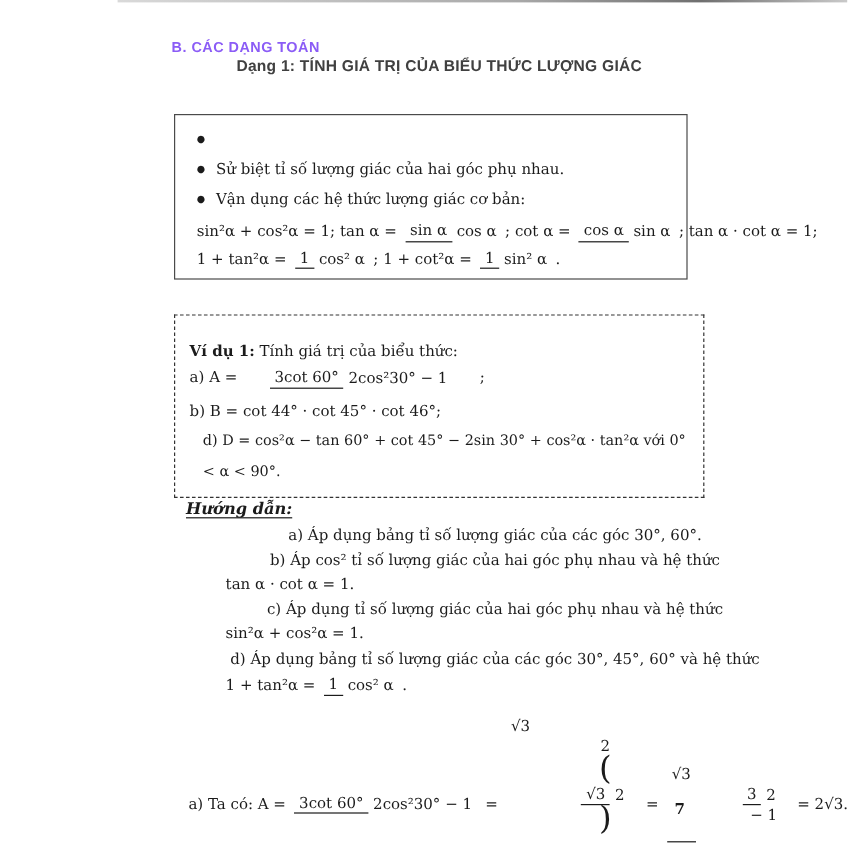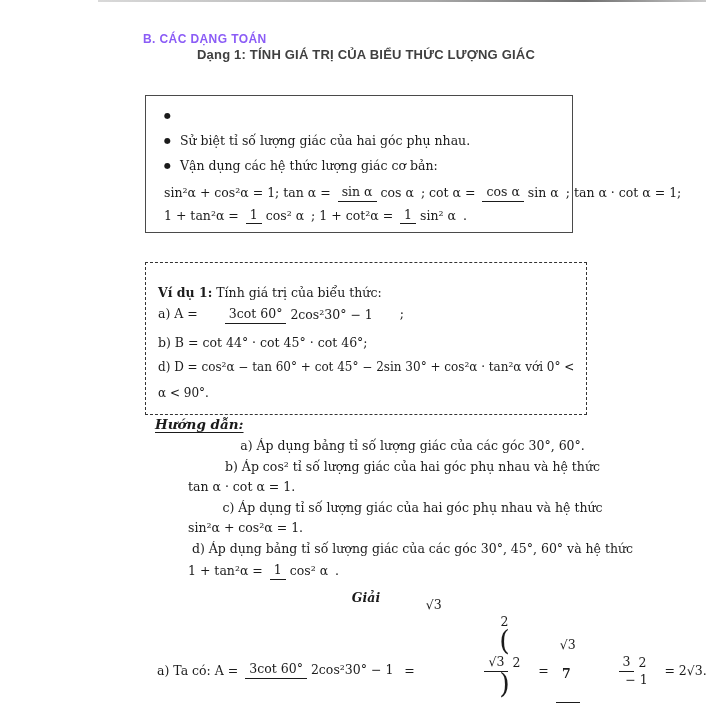--- a/index.html
+++ b/index.html
@@ -42,21 +42,21 @@
 
   .example-box{
     position:absolute;top:262px;left:145px;width:442px;box-sizing:border-box;
     border:1.6px dashed #333;padding:21px 8px 8px 12px;
   }
   .ex-title{line-height:18px;margin-bottom:4px;}
   .ex-title .bold{font-weight:bold;}
   .ex-row{display:flex;align-items:flex-start;margin:4px 0 6px;gap:20px;}
   .ex-row span{white-space:pre;}
   .ex-item{line-height:25.5px;}
-  .ex-item-d{font-size:12px;}
+  .ex-item-d{font-size:12px;margin-left:11px;}
 
   .guide{position:absolute;top:416px;left:155px;width:500px;}
   .guide-title{font-weight:bold;font-style:italic;font-size:13.5px;margin-bottom:4px;}
   .g-item{margin-left:15px;line-height:20.5px;text-align:center;}
   .g-sub{margin-left:33px;line-height:20.5px;}
   .g-frac-row{display:flex;align-items:center;margin-left:33px;margin-top:3px;}
   .g-frac-row span{white-space:pre;}
 
   .giai-title{position:absolute;top:590px;left:143px;width:446px;text-align:center;
     font-weight:bold;font-style:italic;}
@@ -146,21 +146,20 @@
     <div class="g-frac-row">
       <span>1 + tan²α = </span>
       <span class="frac">
         <span class="num">1</span>
         <span class="den">cos² α</span>
       </span>
       <span>.</span>
     </div>
   </div>
 
-  <div class="giai-title">Giải</div>
 
   <div class="sol-row">
     <span>a) Ta có: A = </span>
     <span class="frac">
       <span class="num">3cot 60°</span>
       <span class="den">2cos²30° − 1</span>
     </span>
     <span> = </span>
     <span class="frac">
       <span class="num">√3</span>

